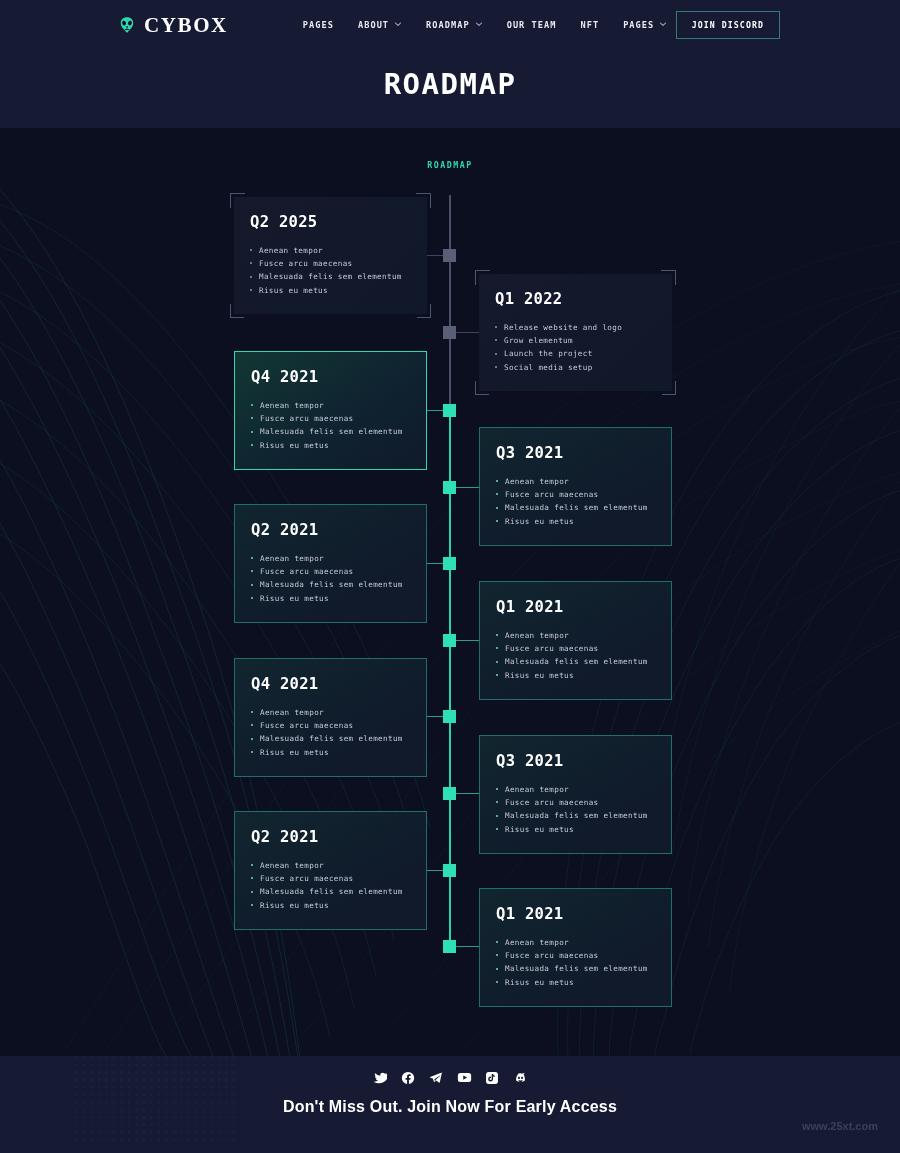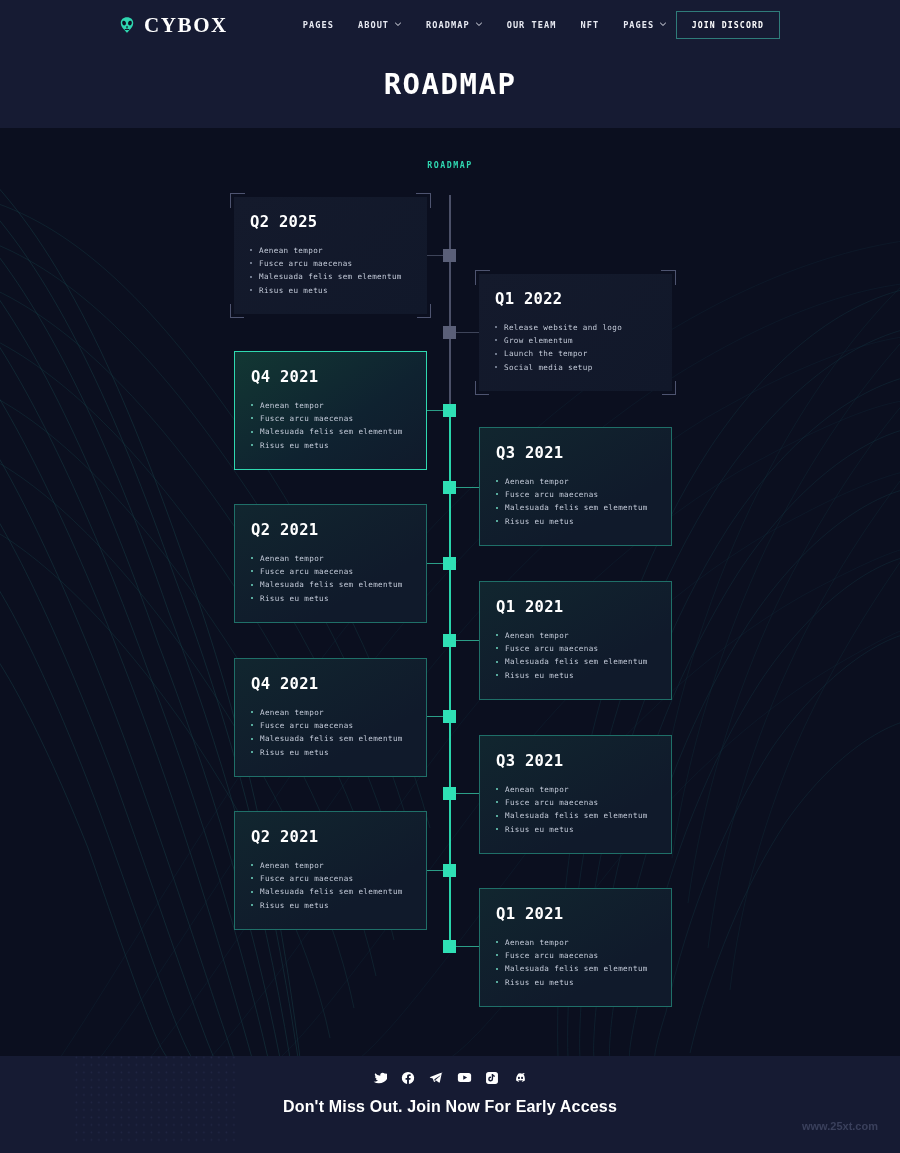--- a/index.html
+++ b/index.html
@@ -456,21 +456,21 @@
         </ul>
       </div>
 
       <div class="card plain" style="left:479px;top:79px;">
         <span class="br-bl"></span>
         <span class="br-br"></span>
         <div class="card-title">Q1 2022</div>
         <ul class="card-list">
           <li>Release website and logo</li>
           <li>Grow elementum</li>
-          <li>Launch the tempor</li>
+          <li>Launch the project</li>
           <li>Social media setup</li>
         </ul>
       </div>
 
       <div class="card teal" style="left:234px;top:156px;">
         <div class="card-title">Q4 2021</div>
         <ul class="card-list">
           <li>Aenean tempor</li>
           <li>Fusce arcu maecenas</li>
           <li>Malesuada felis sem elementum</li>

